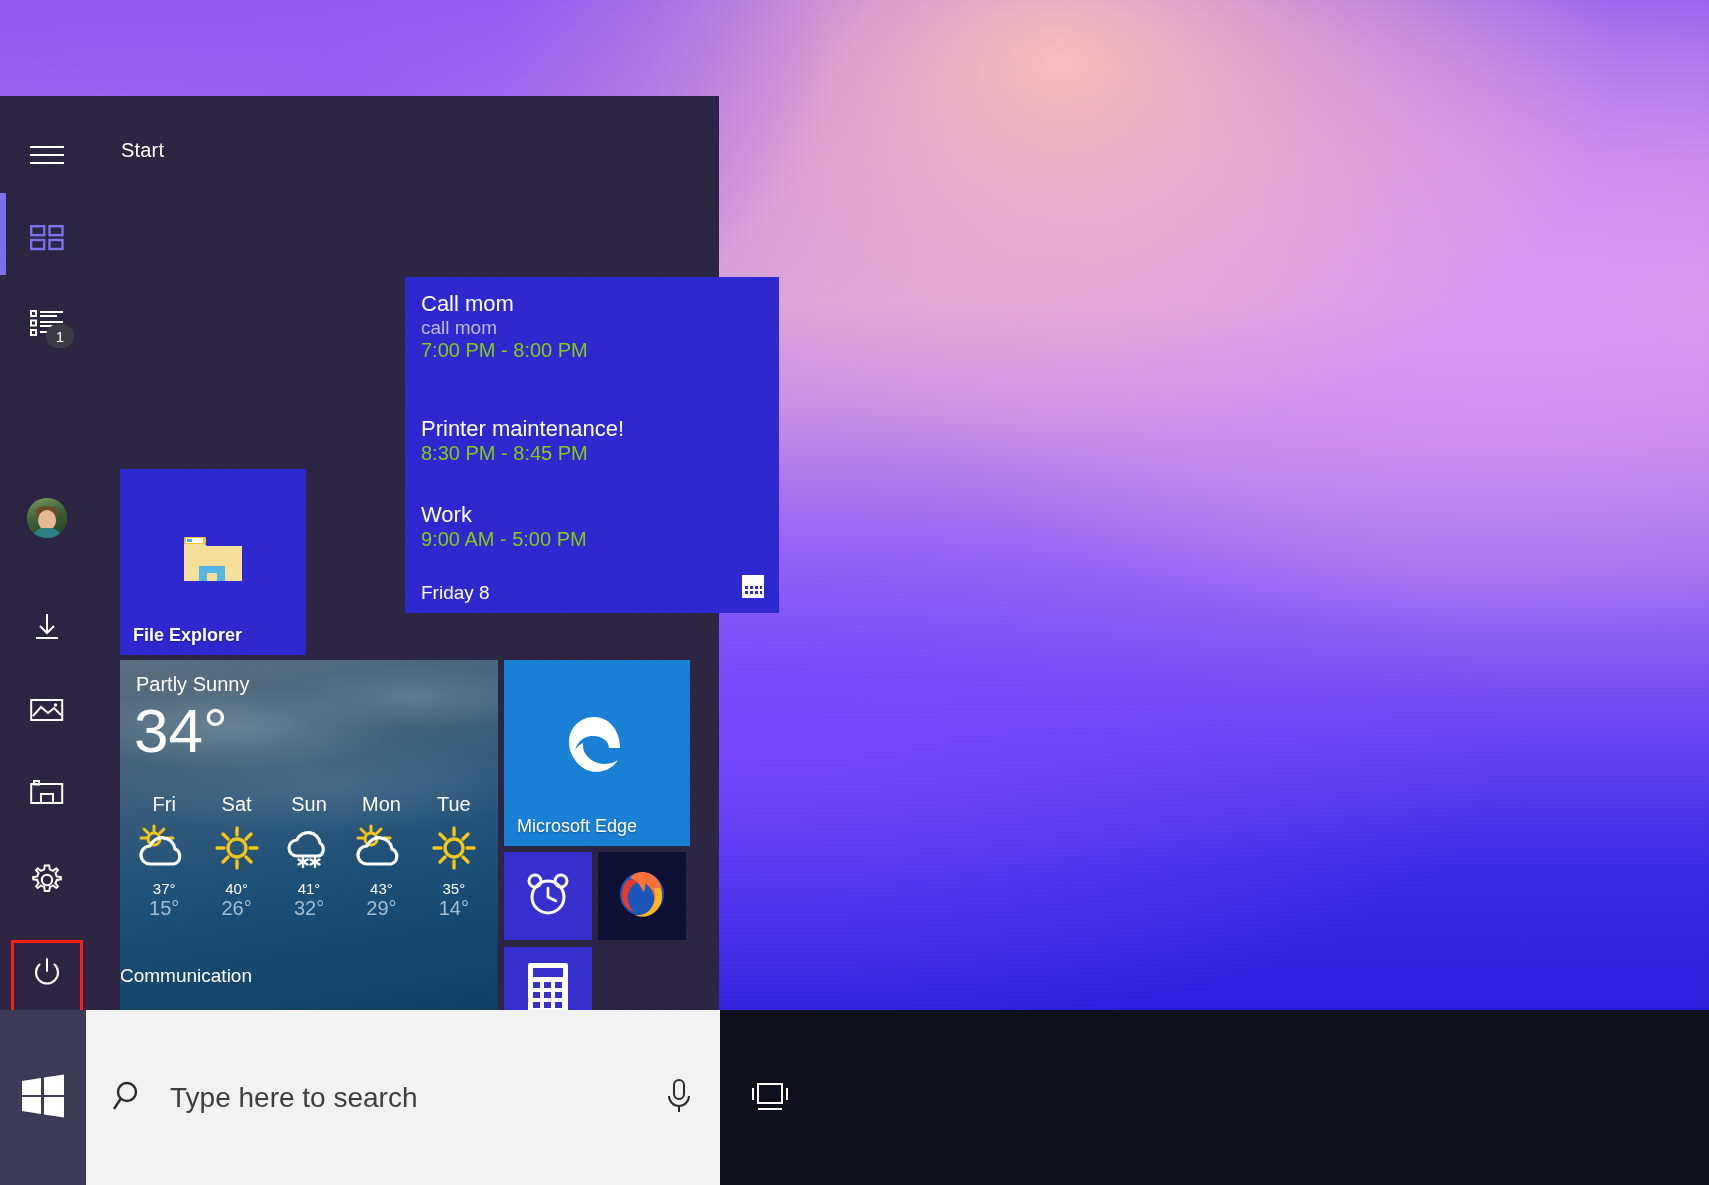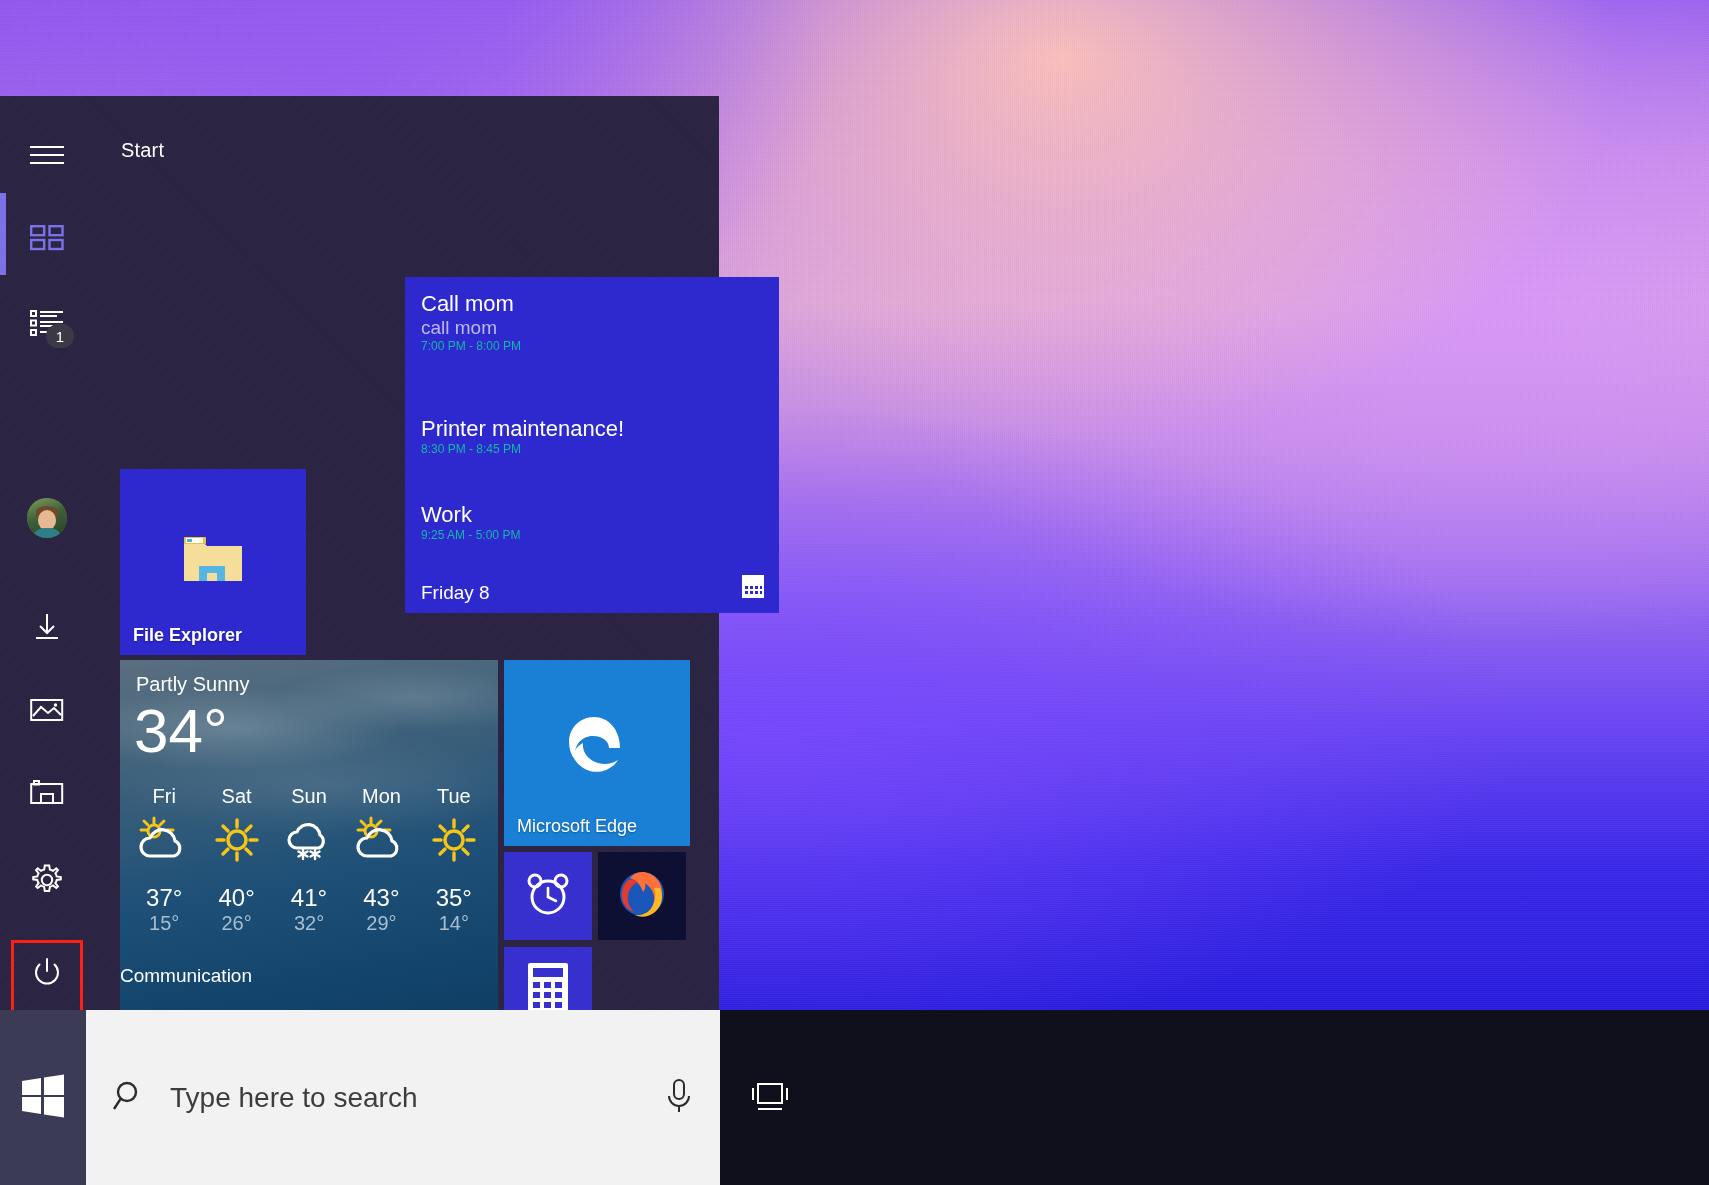--- a/index.html
+++ b/index.html
@@ -112,43 +112,43 @@
   .tile-label {
     position:absolute; left:13px; bottom:9px; color:#fff; font-size:18px;
     text-shadow:0 1px 2px rgba(0,0,0,.35);
   }
 
   
   #tile-calendar { left:285px; top:95px; width:374px; height:336px; background:#2d29cf; }
   #tile-calendar .evt { position:absolute; left:16px; color:#fff; }
   #tile-calendar .evt-title { font-size:22px; }
   #tile-calendar .evt-sub   { font-size:19px; color:#bdbaf0; }
-  #tile-calendar .evt-time  { font-size:12px; color:#14b8a6; }
+  #tile-calendar .evt-time  { font-size:20px; color:#84cc16; }
   #cal-footer { position:absolute; left:16px; bottom:9px; color:#fff; font-size:19px; }
   #cal-icon { position:absolute; right:14px; bottom:10px; }
 
   
   #tile-fileexplorer { left:0px; top:287px; width:186px; height:186px; background:#2d29cf;font-weight:bold; }
   #fe-icon { position:absolute; left:50%; top:64px; transform:translateX(-50%); }
 
   
   #tile-weather { left:0px; top:478px; width:378px; height:380px;
      background:linear-gradient(170deg,#5b6f80 0%, #43647c 22%, #1f5077 55%, #13456c 80%, #0e3a60 100%); }
   #tile-weather .wx-clouds { position:absolute; inset:0; opacity:.35;
      background:
        radial-gradient(ellipse 240px 60px at 30% 18%, rgba(255,255,255,.55) 0%, rgba(255,255,255,0) 70%),
        radial-gradient(ellipse 200px 46px at 78% 10%, rgba(255,255,255,.4) 0%, rgba(255,255,255,0) 70%),
        radial-gradient(ellipse 300px 70px at 55% 33%, rgba(255,255,255,.28) 0%, rgba(255,255,255,0) 72%); }
   #wx-cond { position:absolute; left:16px; top:13px; color:#fff; font-size:20px; }
   #wx-temp { position:absolute; left:14px; top:40px; color:#fff; font-size:62px; font-weight:300; line-height:1; }
-  #wx-days { position:absolute; left:8px; top:125px; width:362px; display:flex; }
+  #wx-days { position:absolute; left:8px; top:133px; width:362px; display:flex; }
   .wx-day { flex:1; text-align:center; color:#fff; }
   .wx-dow  { font-size:20px; }
   .wx-ico  { height:60px; display:flex; align-items:center; justify-content:center; margin-top:2px; }
-  .wx-hi   { font-size:24px; margin-top:14px; }
+  .wx-hi   { font-size:15px; margin-top:2px; }
   .wx-lo   { font-size:20px; color:#a8bed0; }
   #wx-city { position:absolute; left:16px; bottom:12px; color:#fff; font-size:19px; }
 
   
   #tile-edge { left:384px; top:478px; width:186px; height:186px; background:#1a80d6; }
   #edge-icon { position:absolute; left:50%; top:44px; transform:translateX(-50%); }
 
   
   #tile-alarm { left:384px; top:670px; width:88px; height:88px; background:#3730cf; }
   #alarm-icon { position:absolute; left:50%; top:50%; transform:translate(-50%,-50%); }
@@ -323,21 +323,21 @@
           <div class="evt-title">Call mom</div>
           <div class="evt-sub">call mom</div>
           <div class="evt-time">7:00 PM - 8:00 PM</div>
         </div>
         <div class="evt" style="top:139px;">
           <div class="evt-title">Printer maintenance!</div>
           <div class="evt-time">8:30 PM - 8:45 PM</div>
         </div>
         <div class="evt" style="top:225px;">
           <div class="evt-title">Work</div>
-          <div class="evt-time">9:25 AM - 5:00 PM</div>
+          <div class="evt-time">9:00 AM - 5:00 PM</div>
         </div>
         <div id="cal-footer">Friday 8</div>
         <div id="cal-icon">
           <svg width="24" height="24" viewBox="0 0 24 24">
             <rect x="1" y="3" width="22" height="20" fill="#ffffff"></rect>
             <rect x="1" y="3" width="22" height="5" fill="#ffffff"></rect>
             <g fill="#2d29cf">
               <rect x="4" y="11" width="3" height="3"></rect>
                 <rect x="9" y="11" width="3" height="3"></rect>
               <rect x="14" y="11" width="3" height="3"></rect>

